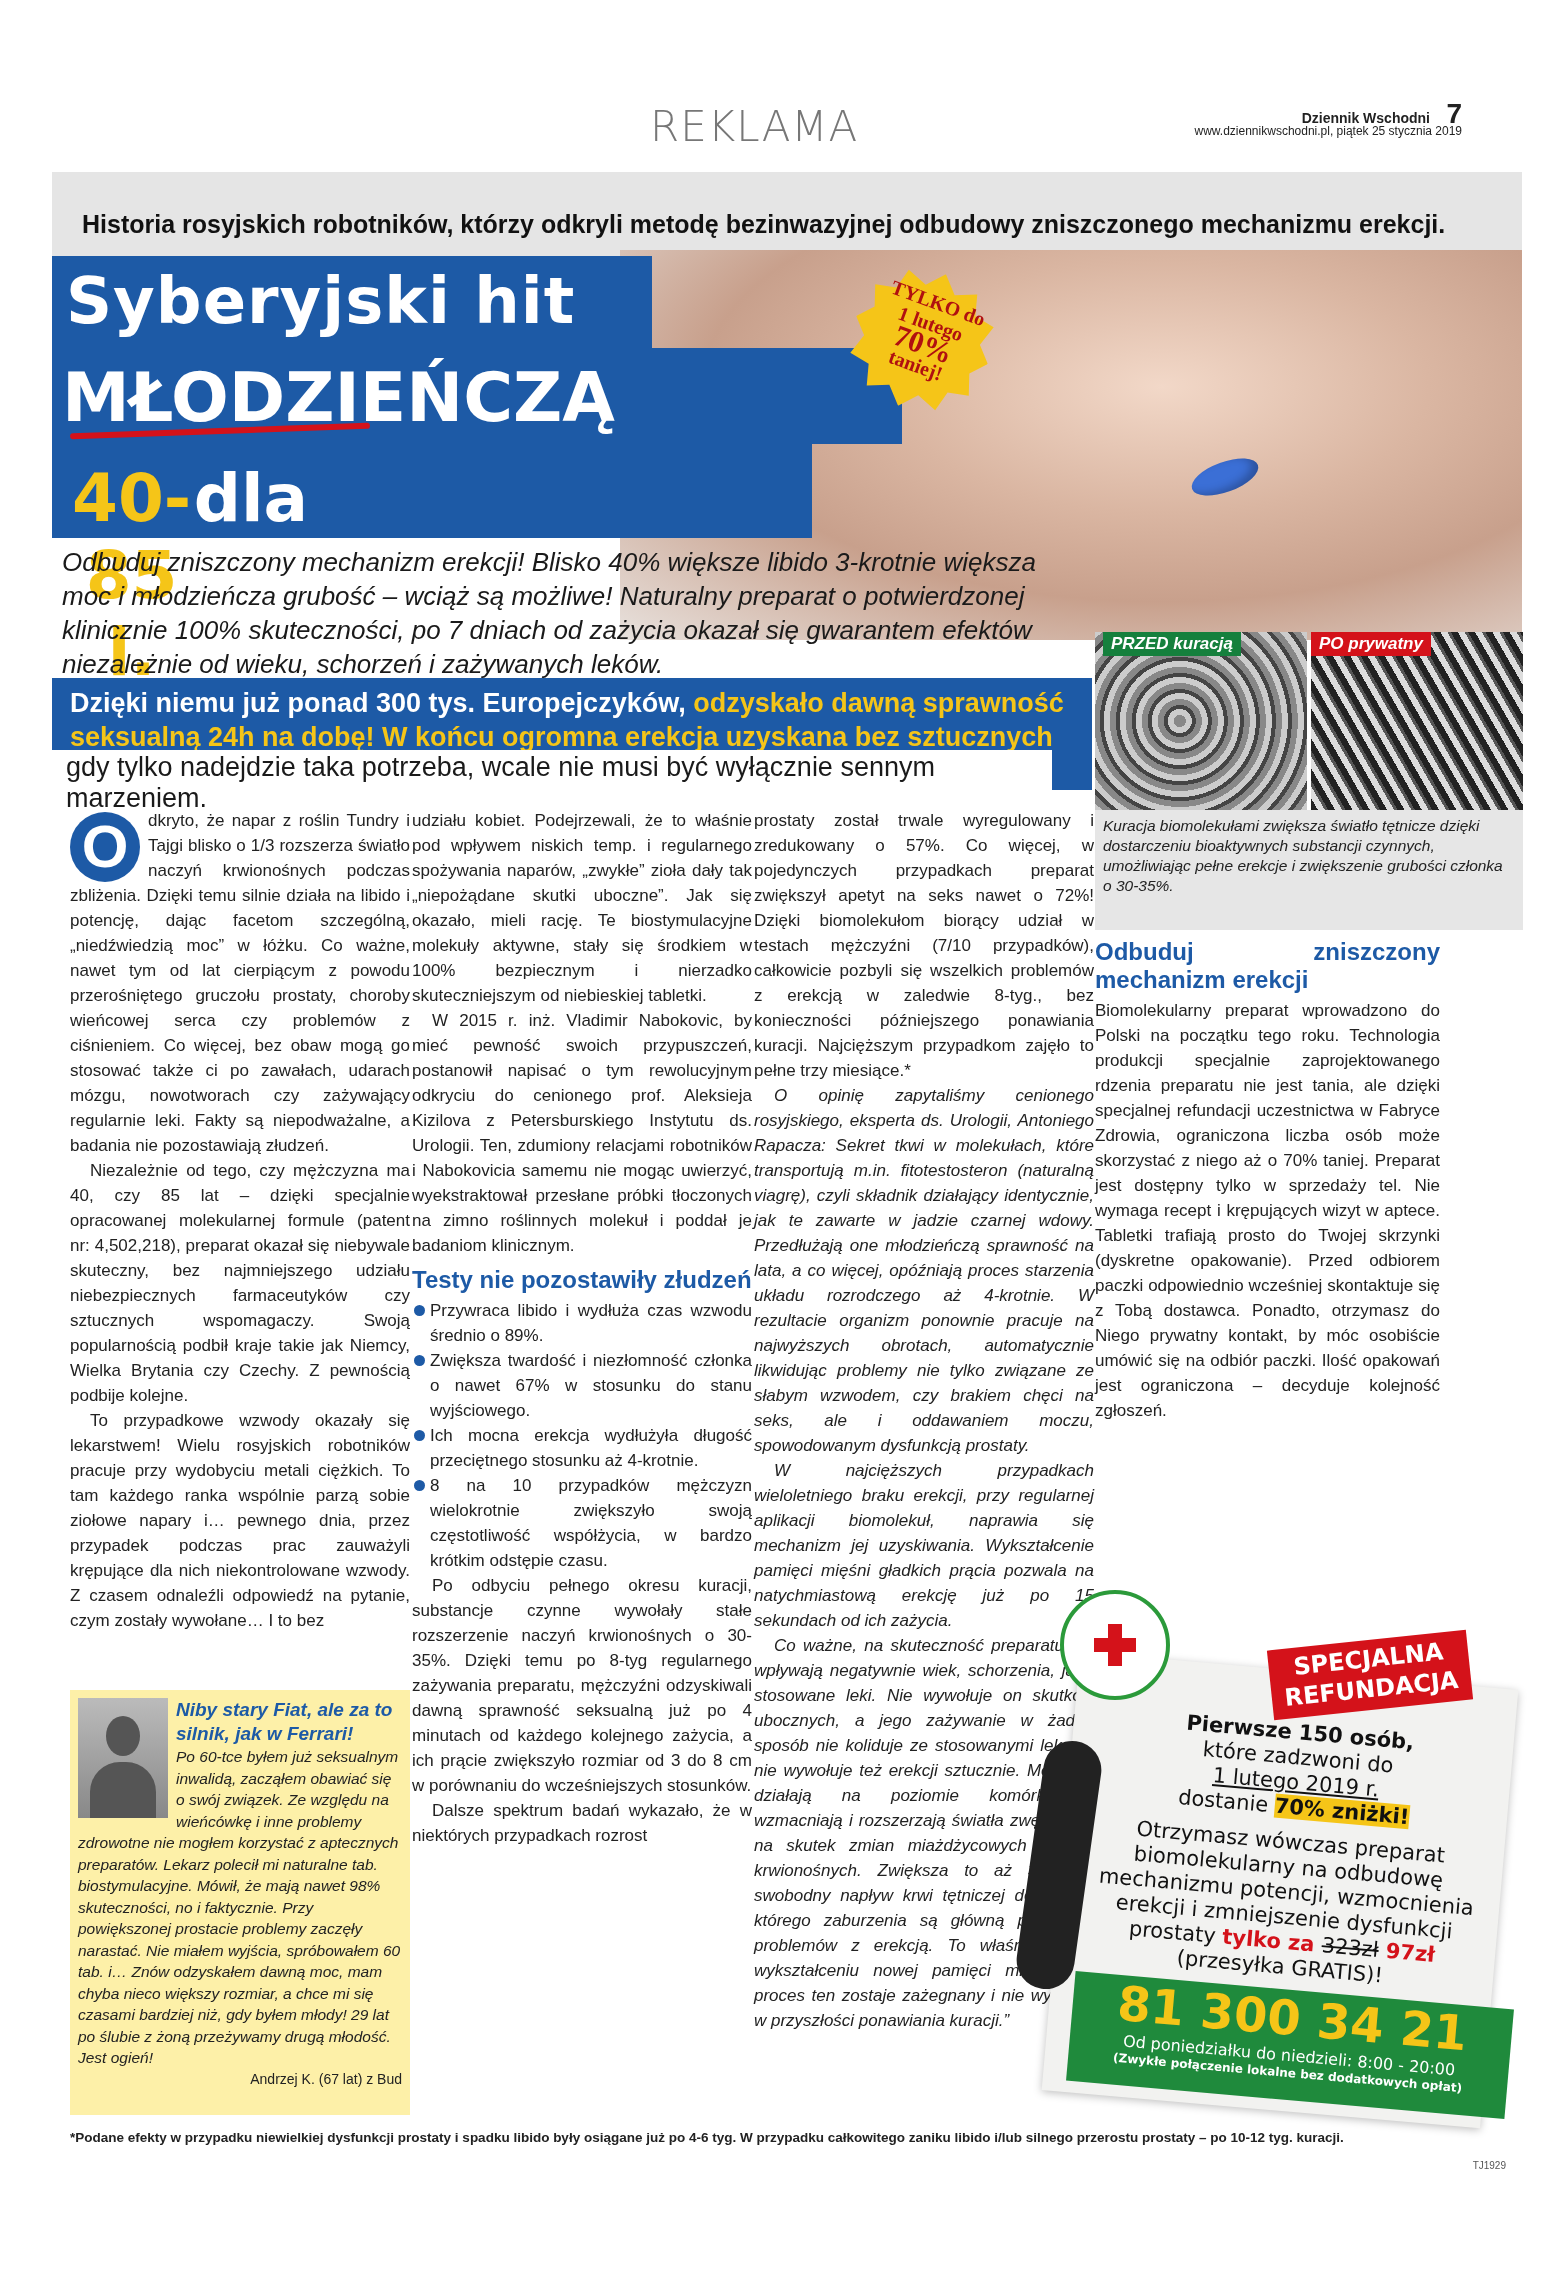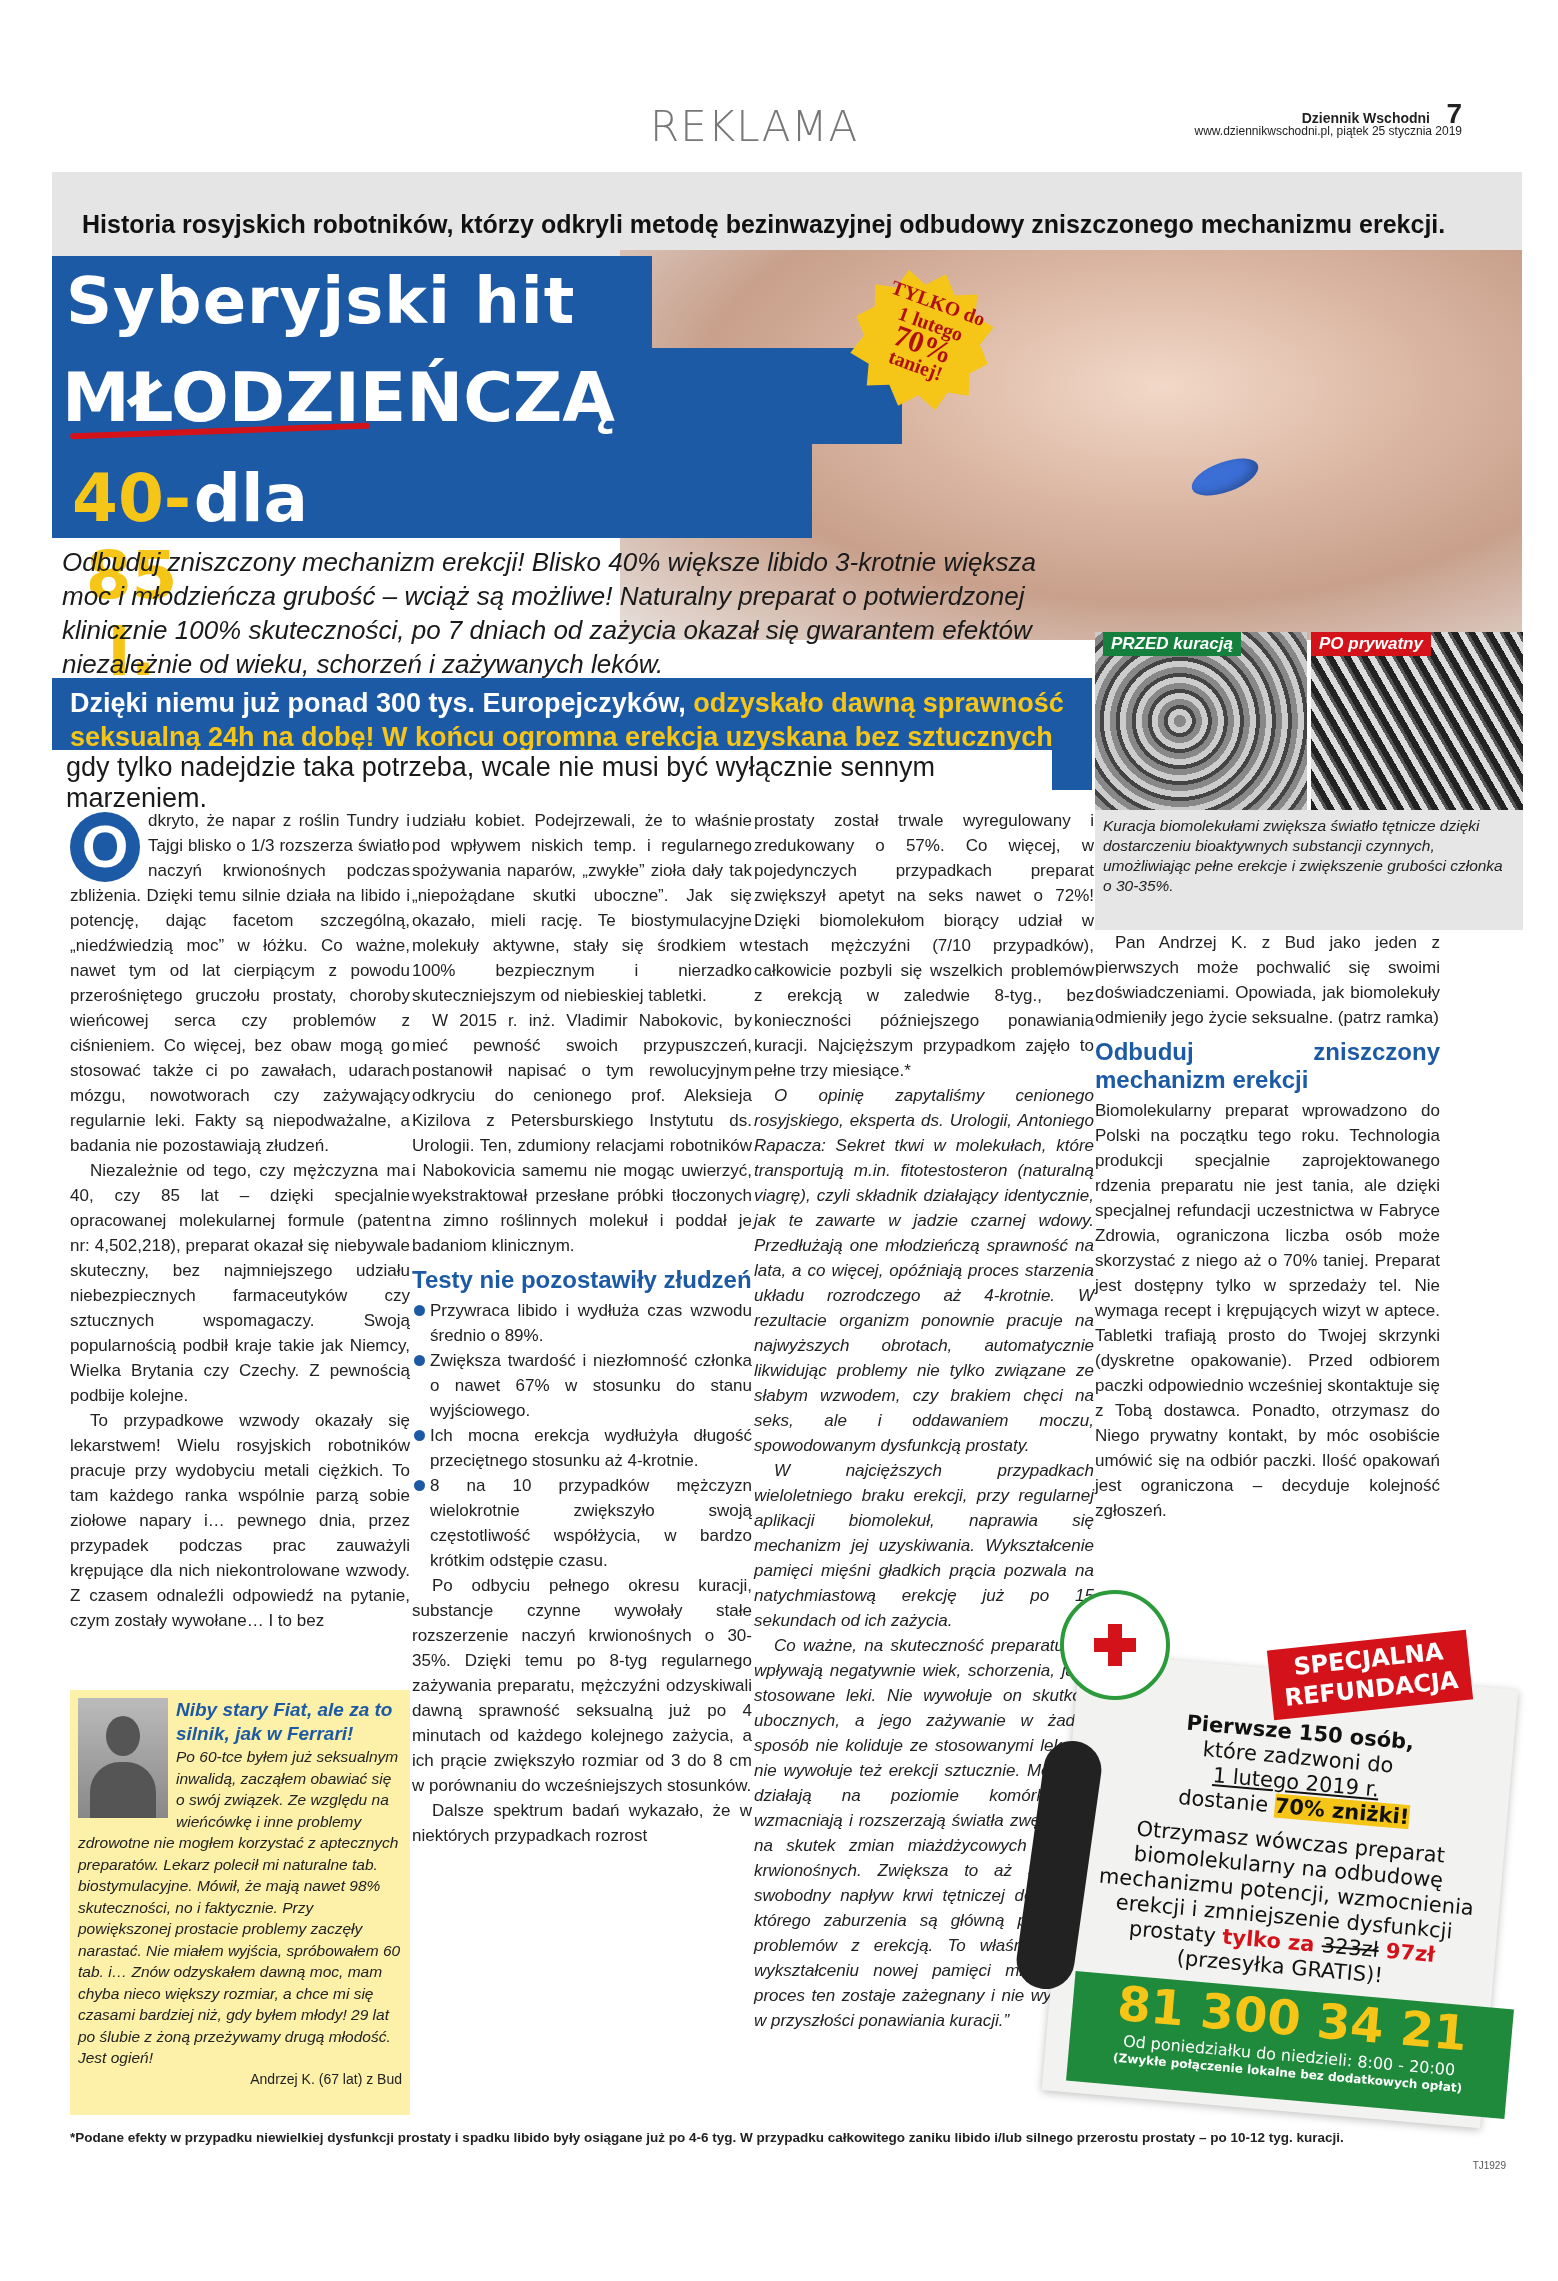--- a/index.html
+++ b/index.html
@@ -157,21 +157,20 @@
 </div>
 
 <div class="col c3">
   <p class="noind">prostaty został trwale wyregulowany i zredukowany o 57%. Co więcej, w pojedynczych przypadkach preparat zwiększył apetyt na seks nawet o 72%! Dzięki biomolekułom biorący udział w testach mężczyźni (7/10 przypadków), całkowicie pozbyli się wszelkich problemów z erekcją w zaledwie 8-tyg., bez konieczności późniejszego ponawiania kuracji. Najcięższym przypadkom zajęło to pełne trzy miesiące.*</p>
   <p style="font-style:italic">O opinię zapytaliśmy cenionego rosyjskiego, eksperta ds. Urologii, Antoniego Rapacza: Sekret tkwi w molekułach, które transportują m.in. fitotestosteron (naturalną viagrę), czyli składnik działający identycznie, jak te zawarte w jadzie czarnej wdowy. Przedłużają one młodzieńczą sprawność na lata, a co więcej, opóźniają proces starzenia układu rozrodczego aż 4-krotnie. W rezultacie organizm ponownie pracuje na najwyższych obrotach, automatycznie likwidując problemy nie tylko związane ze słabym wzwodem, czy brakiem chęci na seks, ale i oddawaniem moczu, spowodowanym dysfunkcją prostaty.</p>
   <p style="font-style:italic">W najcięższych przypadkach wieloletniego braku erekcji, przy regularnej aplikacji biomolekuł, naprawia się mechanizm jej uzyskiwania. Wykształcenie pamięci mięśni gładkich prącia pozwala na natychmiastową erekcję już po 15 sekundach od ich zażycia.</p>
   <p style="font-style:italic">Co ważne, na skuteczność preparatu nie wpływają negatywnie wiek, schorzenia, jak i stosowane leki. Nie wywołuje on skutków ubocznych, a jego zażywanie w żaden sposób nie koliduje ze stosowanymi lekami, nie wywołuje też erekcji sztucznie. Molekuły działają na poziomie komórkowym, wzmacniają i rozszerzają światła zwężonych na skutek zmian miażdżycowych naczyń krwionośnych. Zwiększa to aż 3-krotnie swobodny napływ krwi tętniczej do prącia, którego zaburzenia są główną przyczyną problemów z erekcją. To właśnie dzięki wykształceniu nowej pamięci mięśniowej, proces ten zostaje zażegnany i nie wymaga w przyszłości ponawiania kuracji.”</p>
 </div>
 
 <div class="col c4">
-  <p>Pan Andrzej K. z Bud jako jeden z pierwszych może pochwalić się swoimi doświadczeniami. Opowiada, jak biomolekuły odmieniły jego życie seksualne. (patrz ramka)</p>
   <div class="sub">Odbuduj zniszczony mechanizm erekcji</div>
   <p class="noind">Biomolekularny preparat wprowadzono do Polski na początku tego roku. Technologia produkcji specjalnie zaprojektowanego rdzenia preparatu nie jest tania, ale dzięki specjalnej refundacji uczestnictwa w Fabryce Zdrowia, ograniczona liczba osób może skorzystać z niego aż o 70% taniej. Preparat jest dostępny tylko w sprzedaży tel. Nie wymaga recept i krępujących wizyt w aptece. Tabletki trafiają prosto do Twojej skrzynki (dyskretne opakowanie). Przed odbiorem paczki odpowiednio wcześniej skontaktuje się z Tobą dostawca. Ponadto, otrzymasz do Niego prywatny kontakt, by móc osobiście umówić się na odbiór paczki. Ilość opakowań jest ograniczona – decyduje kolejność zgłoszeń.</p>
 </div>
 
 <div class="offer">
   <div class="offer-card"></div>
   <div class="offer-logo">
     <div class="cross-h"></div>
       <div class="cross-v"></div>
   </div>

